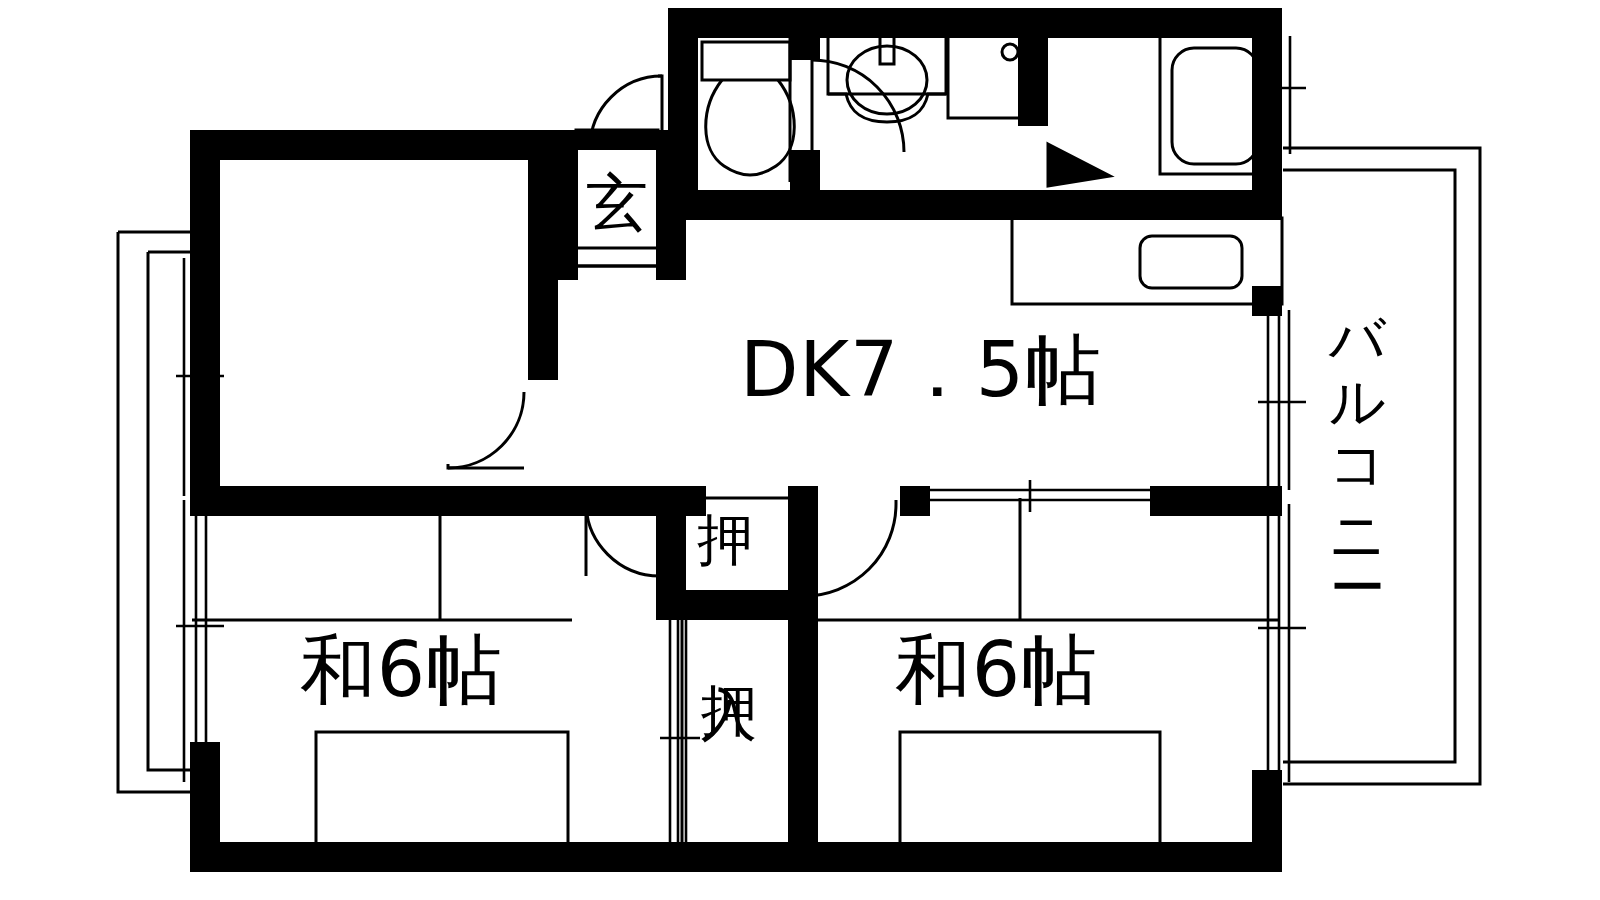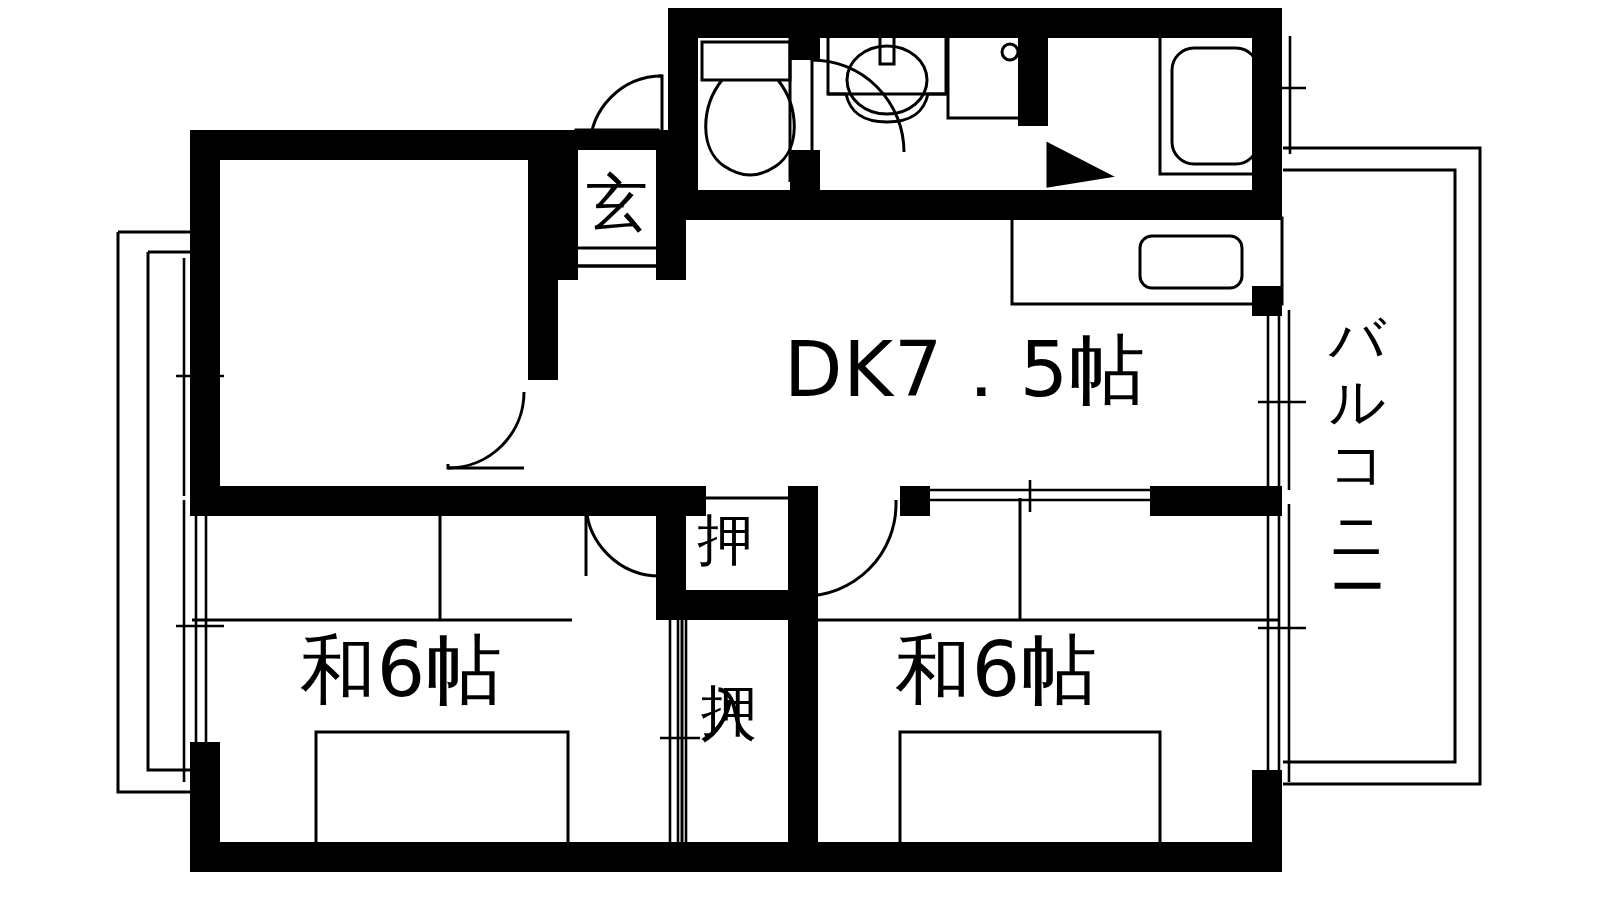--- a/index.html
+++ b/index.html
@@ -32,21 +32,21 @@
     line-height: 1;
     white-space: pre;
     letter-spacing: 0.01em;
   }
   .lbl-yoshitsu {
     left: 213px;
     top: 266px;
     font-size: 76px;
   }
   .lbl-dk {
-    left: 784px;
+    left: 740px;
     top: 332px;
     font-size: 76px;
   }
   .lbl-wa-left {
     left: 300px;
     top: 632px;
     font-size: 76px;
   }
   .lbl-wa-right {
     left: 895px;

